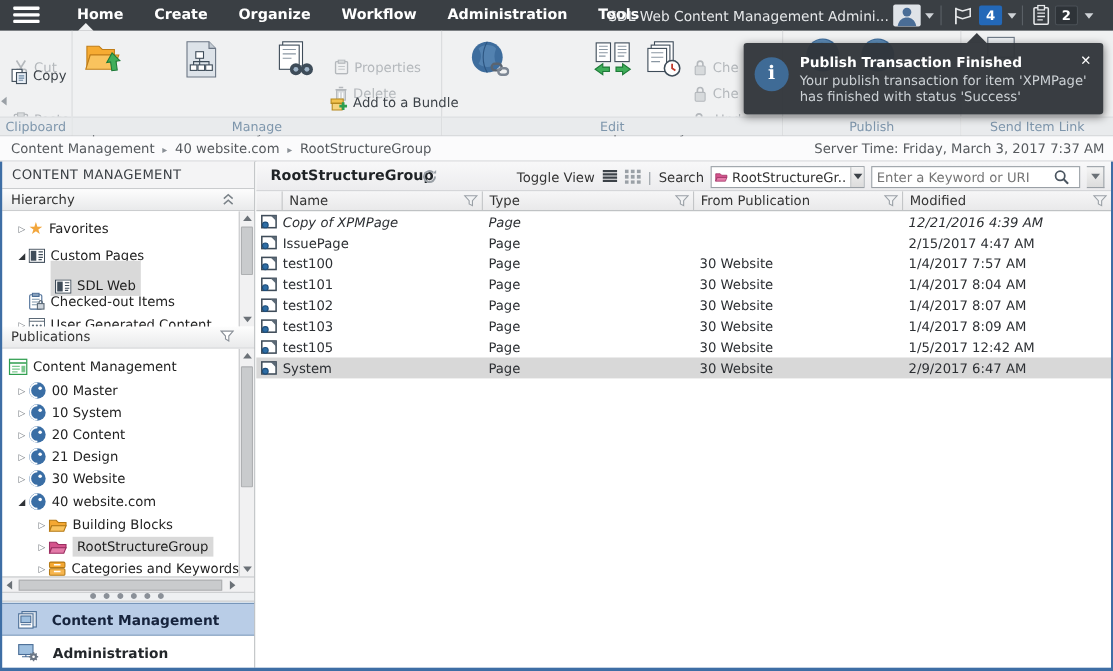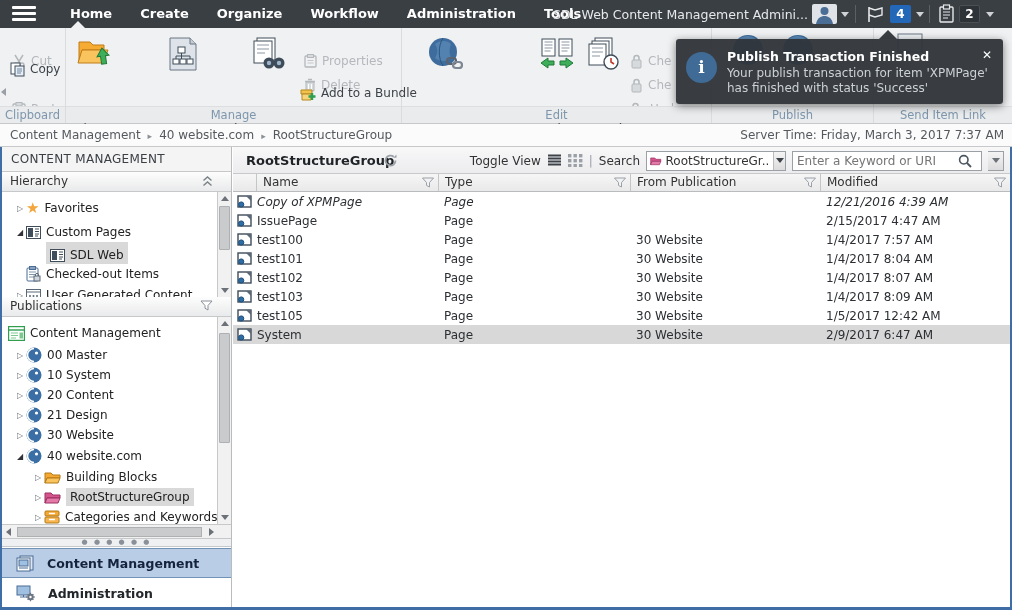--- a/index.html
+++ b/index.html
@@ -48,21 +48,21 @@
   
   .sidebar { position:absolute; left:2px; top:147px; width:230px; bottom:3px; background:#fff; border-right:1px solid #b9bcbe; }
   .cm-header { height:25px; background:#f4f4f5; border-bottom:1px solid #c6c8ca; font-size:12px; color:#3a3f44; line-height:24px; padding-left:9px; letter-spacing:.3px; }
   .sec-hdr { height:20px; background:linear-gradient(#fdfdfd,#e9eaeb); border-bottom:1px solid #c6c8ca; line-height:19px; padding-left:8px; color:#333; position:relative; }
   .sec-hdr .right-ic { position:absolute; right:18px; top:3px; }
   .tree { position:relative; background:#fff; overflow:hidden; }
   .tnode { position:absolute; height:20px; display:flex; align-items:center; white-space:nowrap; cursor:pointer; color:#222; }
   .tnode .exp { width:12px; font-size:8px; color:#6b7177; text-align:center; flex:none; }
   .tnode .exp.open { color:#2f3337; }
   .tnode .ticon { margin-right:5px; flex:none; display:flex; }
-  .tnode .sel { background:#d9d9d9; padding:6px 4px 2px 2px; display:flex; align-items:center; }
+  .tnode .sel { background:#d9d9d9; padding:16px 4px 2px 2px; display:flex; align-items:center; }
   .tnode .sel .ticon{ margin-left:2px; }
   .vscroll { position:absolute; right:0; top:0; width:14px; background:#f1f1f2; border-left:1px solid #c6c8ca; }
   .vscroll .arr { position:absolute; left:0; width:13px; height:13px; display:flex; align-items:center; justify-content:center; }
   .vscroll .thumb { position:absolute; left:1px; width:11px; background:#c9cbcd; border:1px solid #aeb0b2; border-radius:1px; }
   .tri-up { width:0;height:0;border-left:4px solid transparent;border-right:4px solid transparent;border-bottom:5px solid #6b7177; }
   .tri-dn { width:0;height:0;border-left:4px solid transparent;border-right:4px solid transparent;border-top:5px solid #6b7177; }
   .tri-lf { width:0;height:0;border-top:4px solid transparent;border-bottom:4px solid transparent;border-right:5px solid #6b7177; }
   .tri-rt { width:0;height:0;border-top:4px solid transparent;border-bottom:4px solid transparent;border-left:5px solid #6b7177; }
   .hscroll { position:absolute; left:0; top:377px; width:229px; height:15px; background:#f1f1f2; border-top:1px solid #c6c8ca; border-bottom:1px solid #c6c8ca; }
   .hscroll .arr { position:absolute; top:1px; width:13px; height:12px; display:flex; align-items:center; justify-content:center; }

